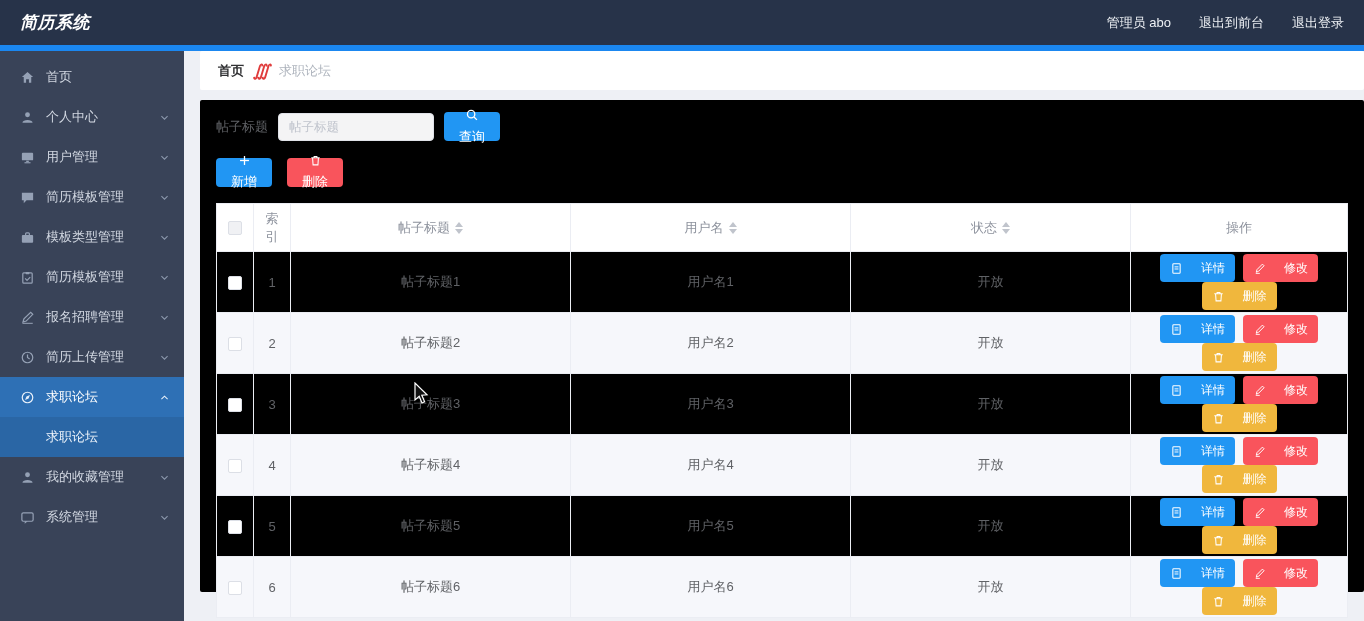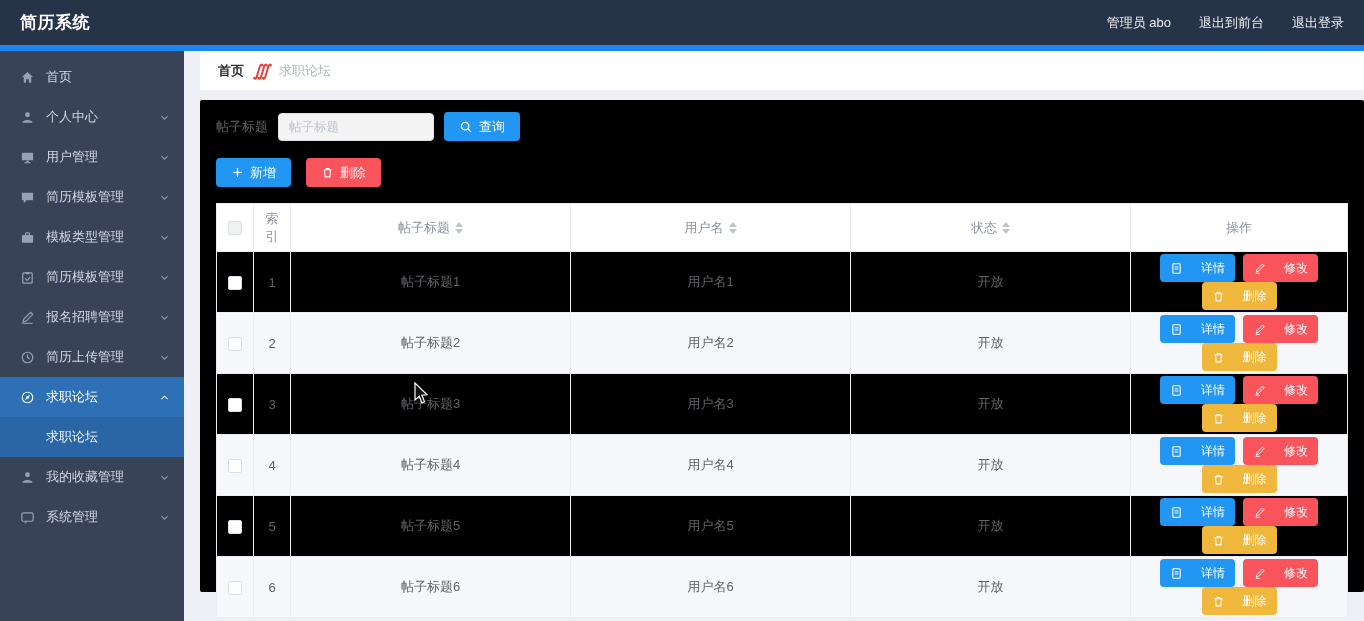--- a/index.html
+++ b/index.html
@@ -6,21 +6,21 @@
     --primary:#2196f3; --danger:#f9545c; --warning:#f0b73d; --page-green:#16c186;
     --strip:#1b87f0; --header-bg:#273349; --sidebar-bg:#394358;
     --active-parent:#2e70b5; --active-sub:#2a66a5;
     --border:#ebedf3; --cell-text:#606266; --head-text:#8c919c;
   }
   *{box-sizing:border-box;margin:0;padding:0;font-family:"Liberation Sans",sans-serif;}
   html,body{width:1364px;height:621px;overflow:hidden;background:#eef0f5;position:relative;}
 
   
   .topbar{height:45px;background:var(--header-bg);display:flex;align-items:center;justify-content:space-between;padding:0 20px;}
-  .brand{color:#fff;font-size:17px;font-weight:bold;letter-spacing:.5px;}
+  .brand{color:#fff;font-size:17px;font-weight:bold;letter-spacing:.5px;font-style:italic;}
   .topbar-right{display:flex;}
   .topbar-right span{color:#eef1f5;font-size:13px;margin-left:28px;cursor:pointer;}
   .blue-strip{height:6px;background:var(--strip);}
 
   .layout{display:flex;height:570px;}
 
   
   .sidebar{width:184px;flex-shrink:0;background:var(--sidebar-bg);padding-top:6px;overflow:hidden;}
   .menu-item{height:40px;display:flex;align-items:center;padding:0 14px 0 20px;color:#d2d8e2;font-size:13px;cursor:pointer;}
   .menu-item .mi-icon{width:15px;height:15px;color:#95a1b5;display:inline-flex;}
@@ -35,21 +35,21 @@
   .breadcrumb-bar{height:39px;background:#fff;display:flex;align-items:center;padding-left:18px;font-size:13px;border-radius:2px;}
   .bc-home{color:#303133;font-weight:bold;cursor:pointer;}
   .bc-sep{color:#e03c3c;font-family:"Liberation Serif",serif;font-style:italic;font-weight:bold;font-size:16px;margin:0 9px;}
   .bc-current{color:#aeb4bd;}
 
   .panel{background:#000000;margin-top:10px;height:492px;padding:12px 16px;border-radius:2px;}
   .search-row{display:flex;align-items:center;}
   .search-label{font-size:13px;color:#606266;margin-right:10px;}
   .search-input{width:156px;height:28px;background:#f4f4f5;border:1px solid #e0e2e8;border-radius:4px;padding:0 10px;font-size:12.5px;color:#606266;outline:none;}
   .search-input::placeholder{color:#bfc3cc;}
-  .btn{display:inline-flex;align-items:center;justify-content:center;gap:6px;height:29px;border:none;border-radius:4px;color:#fff;font-size:13px;padding:0 15px;cursor:pointer;}
+  .btn{display:inline-flex;align-items:center;justify-content:center;gap:6px;height:29px;border:none;border-radius:4px;color:#fff;font-size:13px;padding:0 15px;cursor:pointer;flex-direction:column;}
   .btn-primary{background:var(--primary);}
   .btn-danger{background:var(--danger);}
   .btn .bicon{display:inline-flex;}
   .query-btn{margin-left:10px;}
   .action-row{margin-top:17px;display:flex;gap:15px;}
 
   
   table.data-table{width:100%;border-collapse:collapse;margin-top:16px;table-layout:fixed;}
   .data-table th,.data-table td{border:1px solid var(--border);text-align:center;font-size:13px;}
   .data-table th{height:48px;color:var(--head-text);font-weight:normal;background:#fff;padding:4px 6px;}

